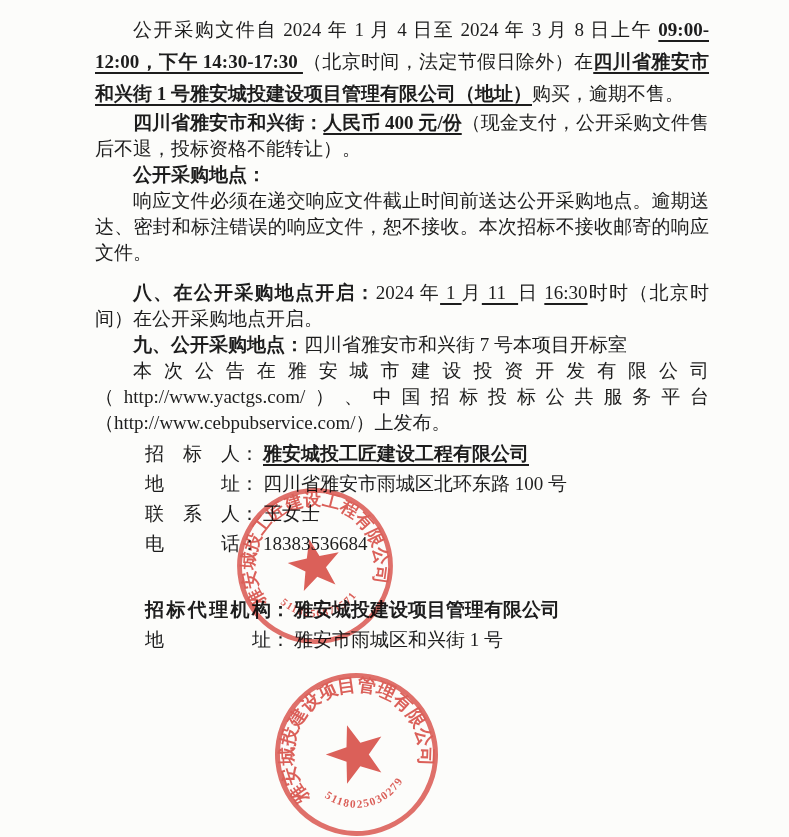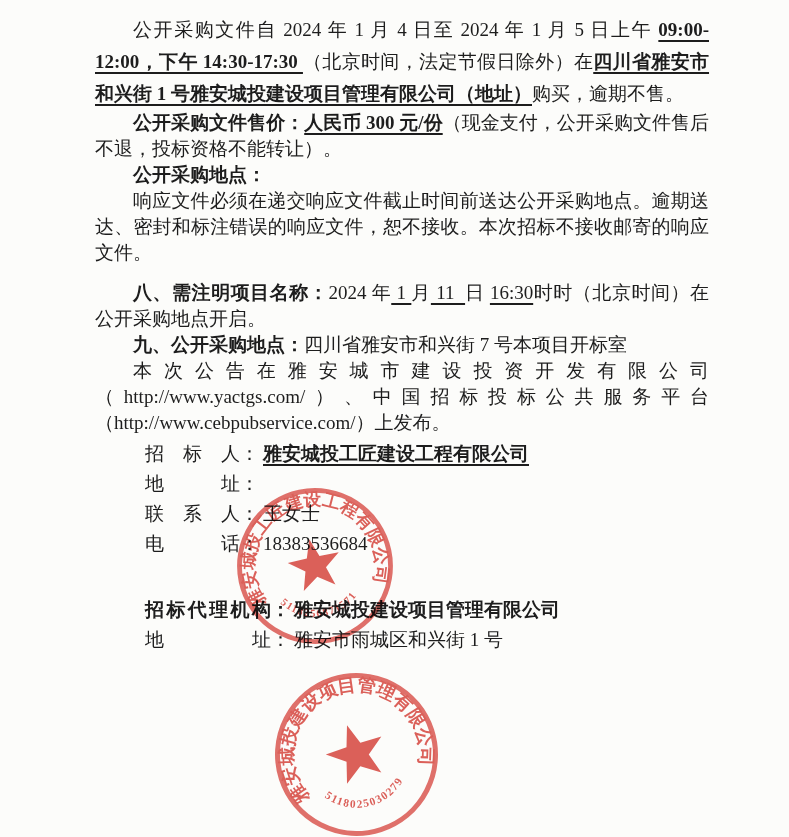--- a/index.html
+++ b/index.html
@@ -26,44 +26,45 @@
   .seal svg{overflow:visible;}
   .seal-txt{font-family:"Liberation Serif","DejaVu Serif",serif;font-weight:bold;}
 </style>
 </head>
 <body>
 
 <div class="page">
 
   <div class="col">
     <div id="doc-paras">
-        <div class="para p1"><span>公开采购文件自 2024 年 1 月 4 日至 2024 年 1 月 5 日上午 </span><span class="b u">09:00-12:00，下午 14:30-17:30 </span><span>（北京时间，法定节假日除外）在</span><span class="b u">四川省雅安市和兴街 1 号雅安城投建设项目管理有限公司（地址）</span><span>购买，逾期不售。</span></div>
-        <div class="para"><span class="b">公开采购文件售价：</span><span class="b u">人民币 300 元/份</span><span>（现金支付，公开采购文件售后不退，投标资格不能转让）。</span></div>
+        <div class="para p1"><span>公开采购文件自 2024 年 1 月 4 日至 2024 年 3 月 8 日上午 </span><span class="b u">09:00-12:00，下午 14:30-17:30 </span><span>（北京时间，法定节假日除外）在</span><span class="b u">四川省雅安市和兴街 1 号雅安城投建设项目管理有限公司（地址）</span><span>购买，逾期不售。</span></div>
+        <div class="para"><span class="b">四川省雅安市和兴街：</span><span class="b u">人民币 400 元/份</span><span>（现金支付，公开采购文件售后不退，投标资格不能转让）。</span></div>
         <div class="para"><span class="b">公开采购地点：</span></div>
         <div class="para"><span>响应文件必须在递交响应文件截止时间前送达公开采购地点。逾期送达、密封和标注错误的响应文件，恕不接收。本次招标不接收邮寄的响应文件。</span></div>
-        <div class="para gap-top"><span class="b">八、需注明项目名称：</span><span>2024 年</span><span class="u">&nbsp;1&nbsp;</span><span>月</span><span class="u">&nbsp;11&nbsp;&nbsp;</span><span>日 </span><span class="u">16:30</span><span>时时（北京时间）在公开采购地点开启。</span></div>
+        <div class="para gap-top"><span class="b">八、在公开采购地点开启：</span><span>2024 年</span><span class="u">&nbsp;1&nbsp;</span><span>月</span><span class="u">&nbsp;11&nbsp;&nbsp;</span><span>日 </span><span class="u">16:30</span><span>时时（北京时间）在公开采购地点开启。</span></div>
         <div class="para"><span class="b">九、公开采购地点：</span><span>四川省雅安市和兴街 7 号本项目开标室</span></div>
         <div class="para"><span>本次公告在雅安城市建设投资开发有限公司（http://www.yactgs.com/）、中国招标投标公共服务平台（http://www.cebpubservice.com/）上发布。</span></div>
       </div>
     <div id="tenderer-block" class="contact tenderer">
         <div class="contact-row">
           <span class="c-label t-label">
             <span>招</span>
             <span>标</span>
             <span>人</span>
           </span>
           <span class="c-colon">：</span>
           <span class="c-value b u">雅安城投工匠建设工程有限公司</span>
         </div>
         <div class="contact-row">
           <span class="c-label t-label">
             <span>地</span>
             <span>址</span>
           </span>
           <span class="c-colon">：</span>
+          <span class="c-value">四川省雅安市雨城区北环东路 100 号</span>
         </div>
         <div class="contact-row">
           <span class="c-label t-label">
             <span>联</span>
             <span>系</span>
             <span>人</span>
           </span>
           <span class="c-colon">：</span>
           <span class="c-value">王女士</span>
         </div>

